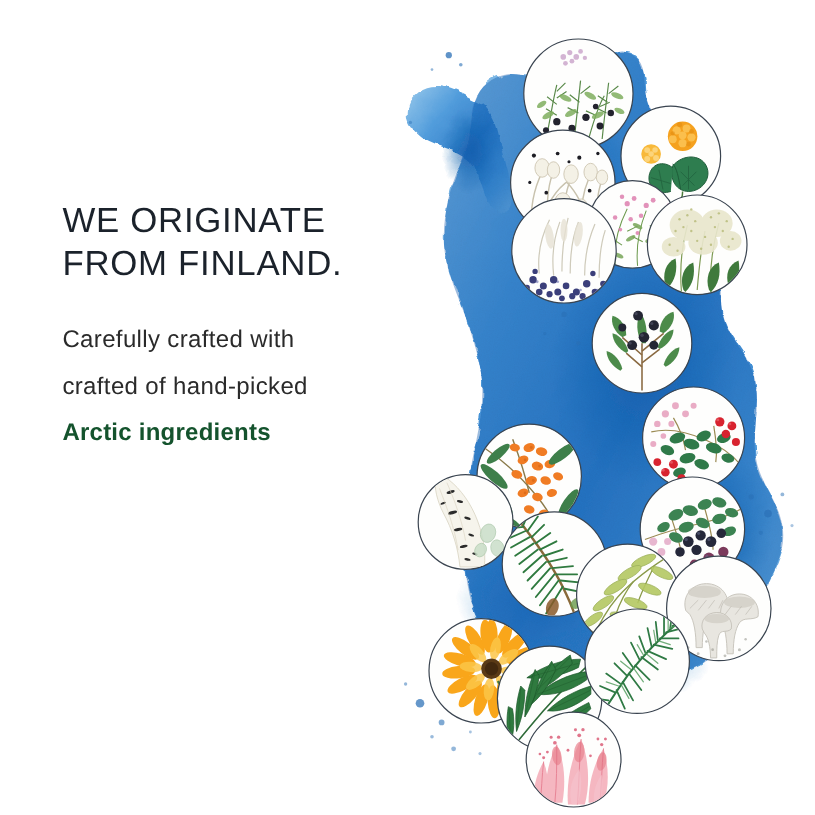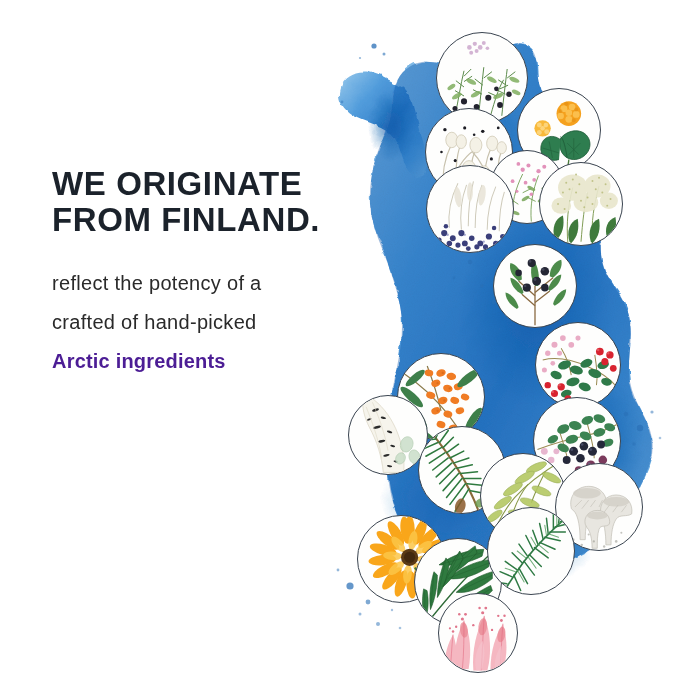--- a/index.html
+++ b/index.html
@@ -17,39 +17,39 @@
   }
 
   
   .text-panel{
     position:absolute;
     left:52px; top:166px;
     width:300px;
   }
   .headline{
     font-family:"Liberation Sans", sans-serif;
-    font-weight:bold;
-    font-size:33px;
+    font-weight:normal;
+    font-size:29px;
     line-height:36px;
     letter-spacing:0.6px;
     color:#1b222b;
     margin:0 0 26px 0;
     white-space:pre-line;
   }
   .body-copy{
     font-family:"Liberation Sans", sans-serif;
     font-weight:normal;
     font-size:20px;
     line-height:39px;
     letter-spacing:0.3px;
     color:#2a2a2a;
     margin:0;
   }
   .body-copy .line{display:block;}
-  .body-copy .line.bold{font-weight:bold;color:#4c1d95;letter-spacing:0.2px;}
+  .body-copy .line.bold{font-weight:bold;color:#14532d;letter-spacing:0.2px;}
 
   
   .map-stage{
     position:absolute;
     left:330px; top:10px;
     width:349px; height:669px;
   }
   .map-svg{position:absolute;left:0;top:0;width:349px;height:669px;}
 
   
@@ -65,21 +65,21 @@
 </style>
 </head>
 <body>
 
 <div class="poster">
 
   <div class="text-panel">
     <h1 class="headline">WE ORIGINATE
 FROM FINLAND.</h1>
     <p class="body-copy">
-      <span class="line">reflect the potency of a</span>
+      <span class="line">Carefully crafted with</span>
       <span class="line">crafted of hand-picked</span>
       <span class="line bold">Arctic ingredients</span>
     </p>
   </div>
 
   <div class="map-stage">
 
     <svg class="map-svg" viewBox="0 0 349 669">
       <defs>
         <linearGradient id="wc" x1="0" y1="0" x2="1" y2="1">

